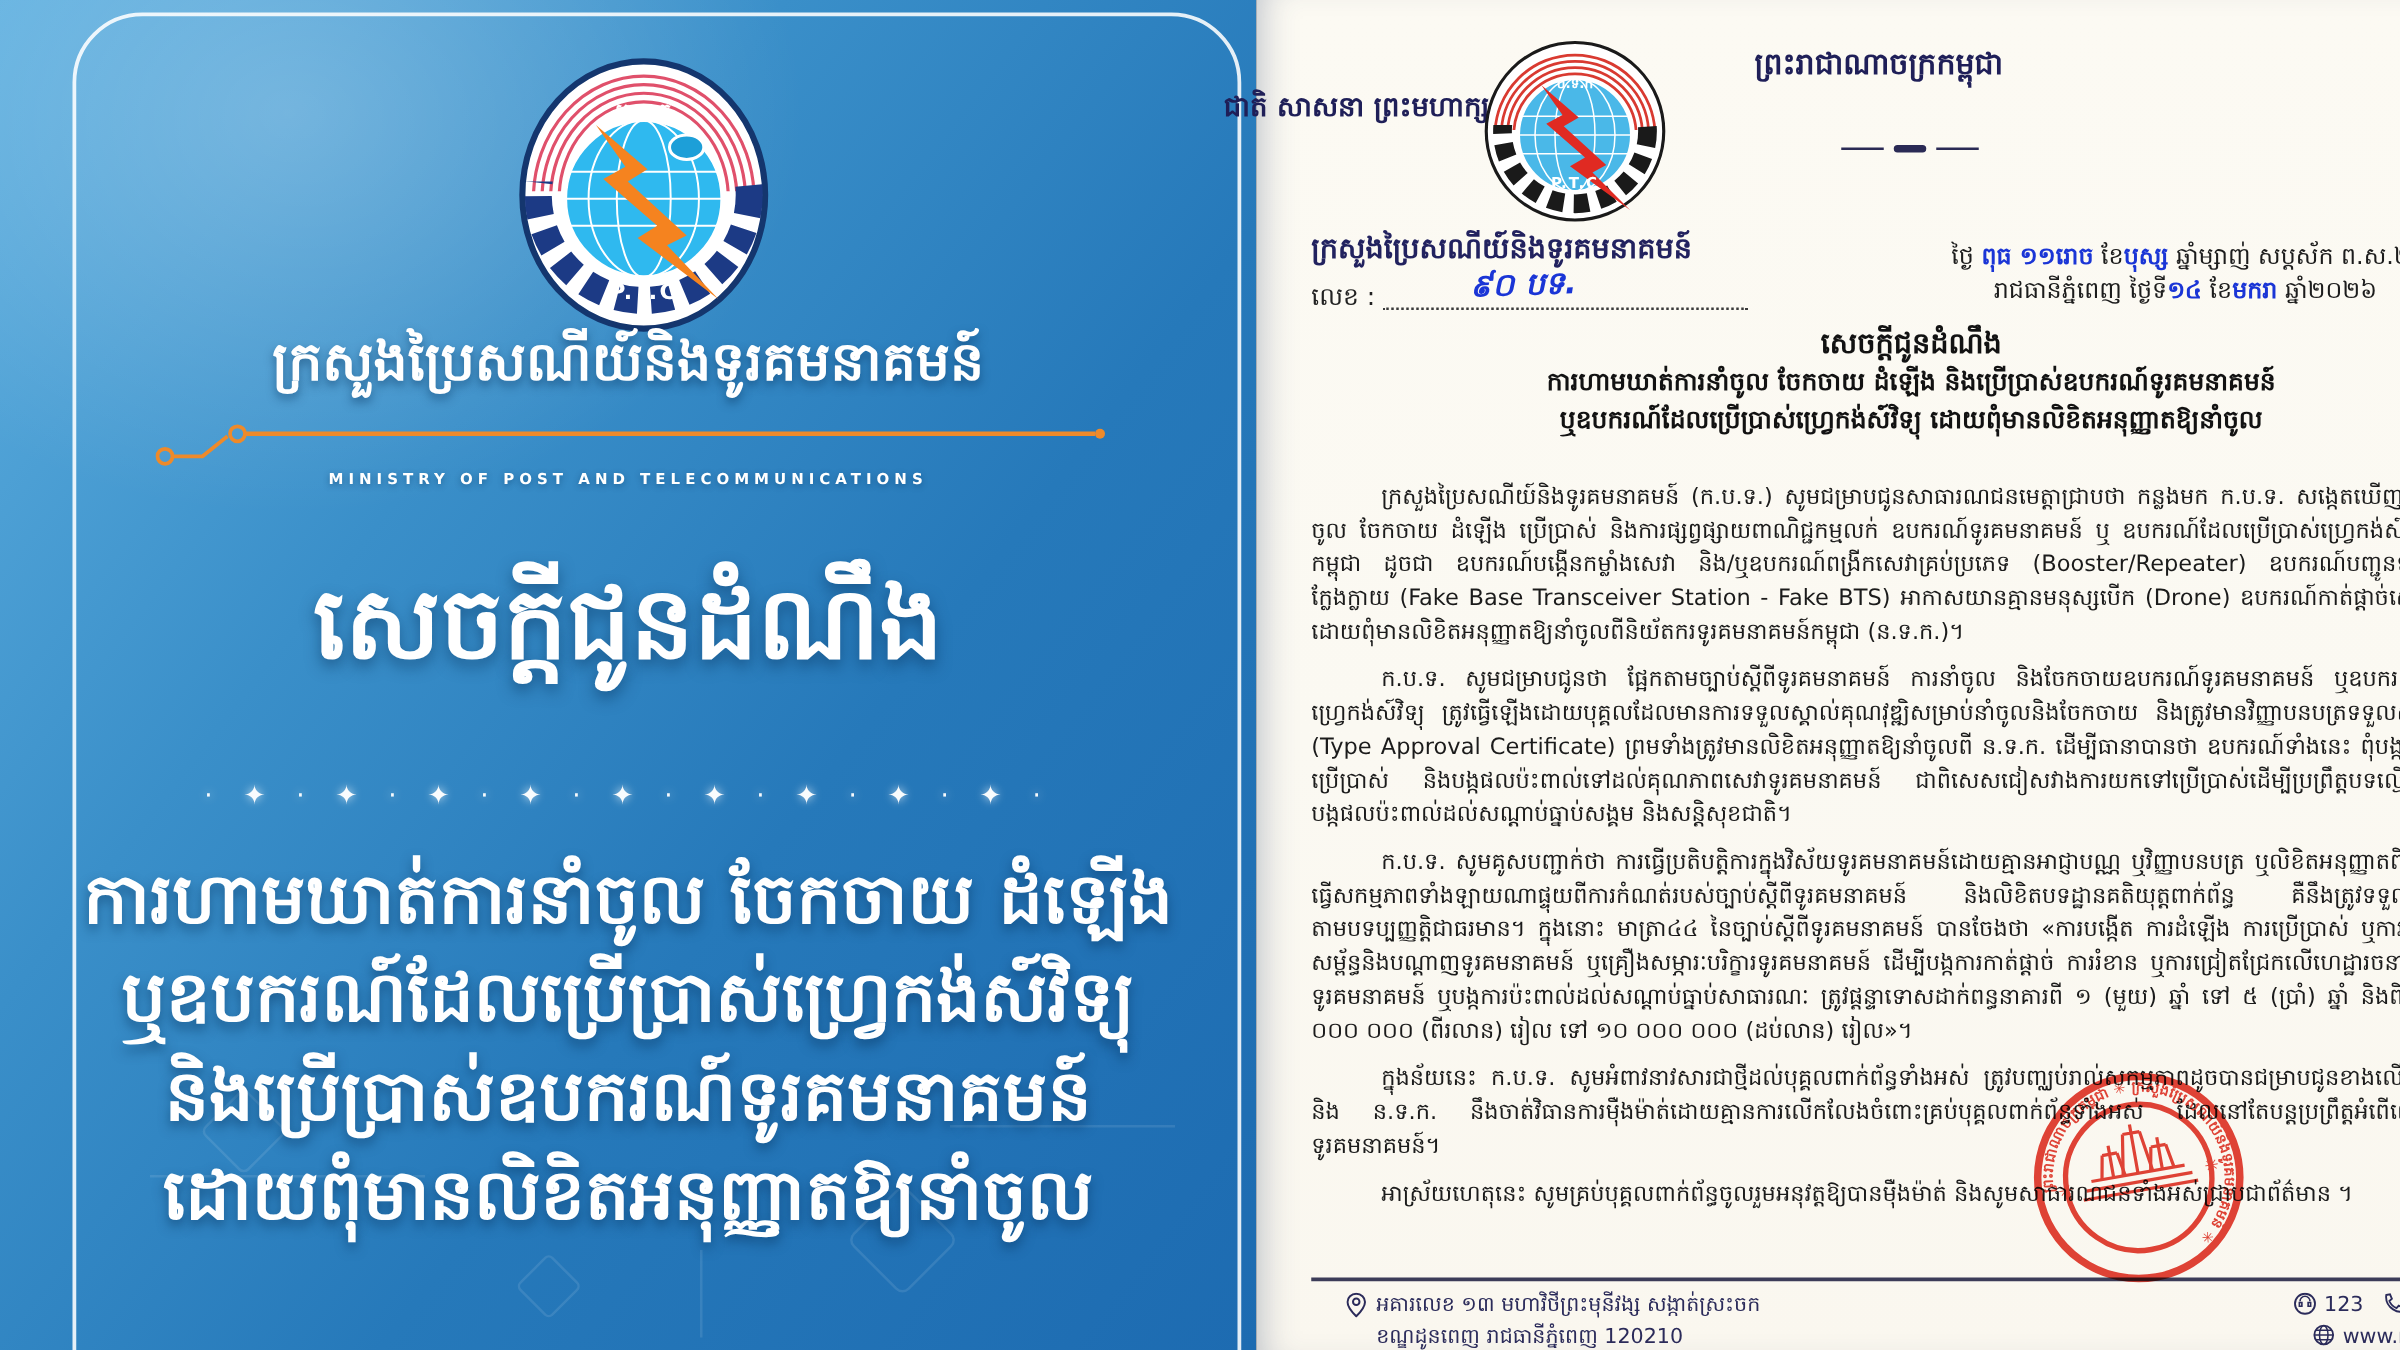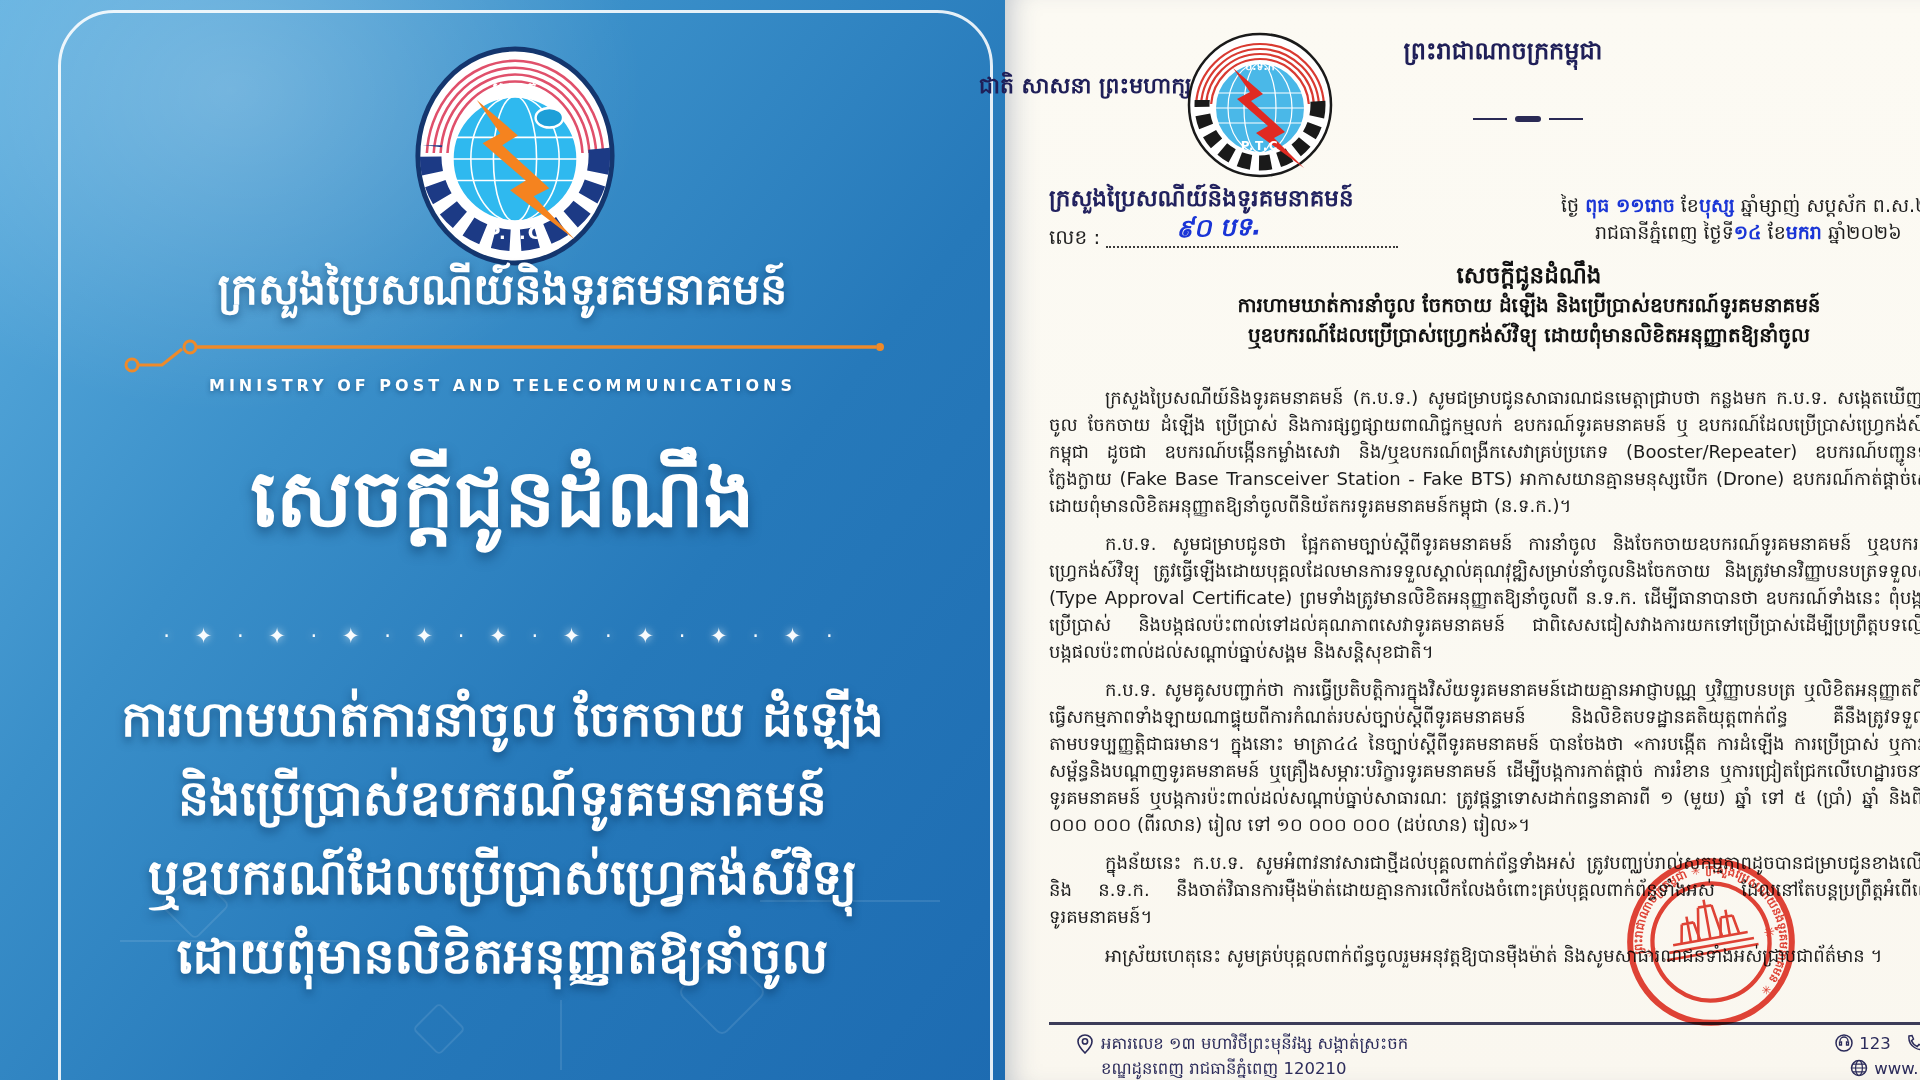--- a/index.html
+++ b/index.html
@@ -22,30 +22,30 @@
   .l1{left:120px;top:940px;width:220px;height:2px;}
   .l2{left:560px;top:1000px;width:2px;height:70px;}
   .l3{left:760px;top:900px;width:180px;height:2px;}
 
   .lp-logo{position:absolute;left:412px;top:42px;width:206px;height:228px;}
   .lp-ministry-kh{position:absolute;left:0;right:0;top:262px;text-align:center;
     color:#fff;font-size:43px;font-weight:bold;
     text-shadow:0 4px 8px rgba(6,48,90,.5);}
   .lp-circuitline{position:absolute;left:120px;top:336px;width:770px;height:38px;}
   .lp-ministry-en{position:absolute;left:0;right:0;top:376px;text-align:center;
-    color:#fff;font-size:16px;font-weight:bold;letter-spacing:4px;
+    color:#fff;font-size:12px;font-weight:bold;letter-spacing:4px;
     text-shadow:0 2px 5px rgba(6,48,90,.45);}
   .lp-title{position:absolute;left:0;right:0;top:448px;text-align:center;
     color:#fff;font-size:80px;font-weight:bold;
     text-shadow:0 6px 12px rgba(6,48,90,.5);}
   .lp-divider{position:absolute;left:0;right:0;top:624px;text-align:center;
     color:rgba(255,255,255,.96);font-size:21px;letter-spacing:9px;
     text-shadow:0 0 8px rgba(255,255,255,.8);}
   .lp-sub{position:absolute;left:20px;right:20px;top:680px;text-align:center;
-    color:#fff;font-size:49px;font-weight:bold;line-height:79px;
+    color:#fff;font-size:56px;font-weight:bold;line-height:79px;
     text-shadow:0 5px 9px rgba(6,48,90,.5);}
 
   
   .doc{position:absolute;left:1005px;top:0;width:1048px;height:1080px;
     background:linear-gradient(180deg,#fcfaf3 0%,#fbf9f2 55%,#faf7ef 100%);
     box-shadow:inset 22px 0 30px -20px rgba(50,70,110,.35);color:#1b1b1b;}
   .kingdom1{position:absolute;left:0;right:0;top:36px;text-align:center;
     transform:translateX(-26px);color:#1f1f58;font-size:24px;font-weight:bold;}
   .kingdom2{position:absolute;left:0;right:0;top:72px;text-align:left;
     transform:translateX(-26px);color:#1f1f58;font-size:22px;font-weight:bold;}
@@ -148,22 +148,22 @@
     </svg>
 
     <div class="lp-ministry-en">MINISTRY OF POST AND TELECOMMUNICATIONS</div>
 
     <div class="lp-title">សេចក្តីជូនដំណឹង</div>
 
     <div class="lp-divider">· ✦ · ✦ · ✦ · ✦ · ✦ · ✦ · ✦ · ✦ · ✦ ·</div>
 
     <div class="lp-sub">
       <div>ការហាមឃាត់ការនាំចូល ចែកចាយ ដំឡើង</div>
+      <div>ឬឧបករណ៍ដែលប្រើប្រាស់ហ្រ្វេកង់ស៍វិទ្យុ</div>
       <div>និងប្រើប្រាស់ឧបករណ៍ទូរគមនាគមន៍</div>
-      <div>ឬឧបករណ៍ដែលប្រើប្រាស់ហ្រ្វេកង់ស៍វិទ្យុ</div>
       <div>ដោយពុំមានលិខិតអនុញ្ញាតឱ្យនាំចូល</div>
     </div>
   </div>
 
   <div class="doc">
 
     <div class="kingdom1">ព្រះរាជាណាចក្រកម្ពុជា</div>
     <div class="kingdom2">ជាតិ សាសនា ព្រះមហាក្សត្រ</div>
     <div class="hdr-ornament">
       <div class="bar b1"></div>

